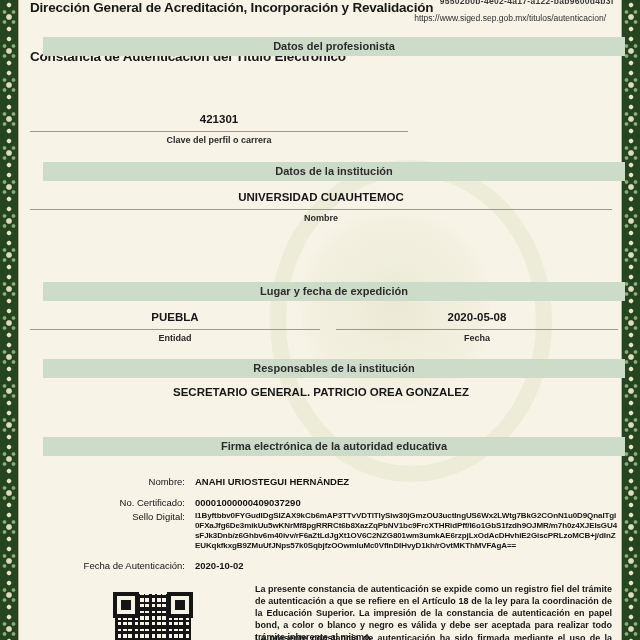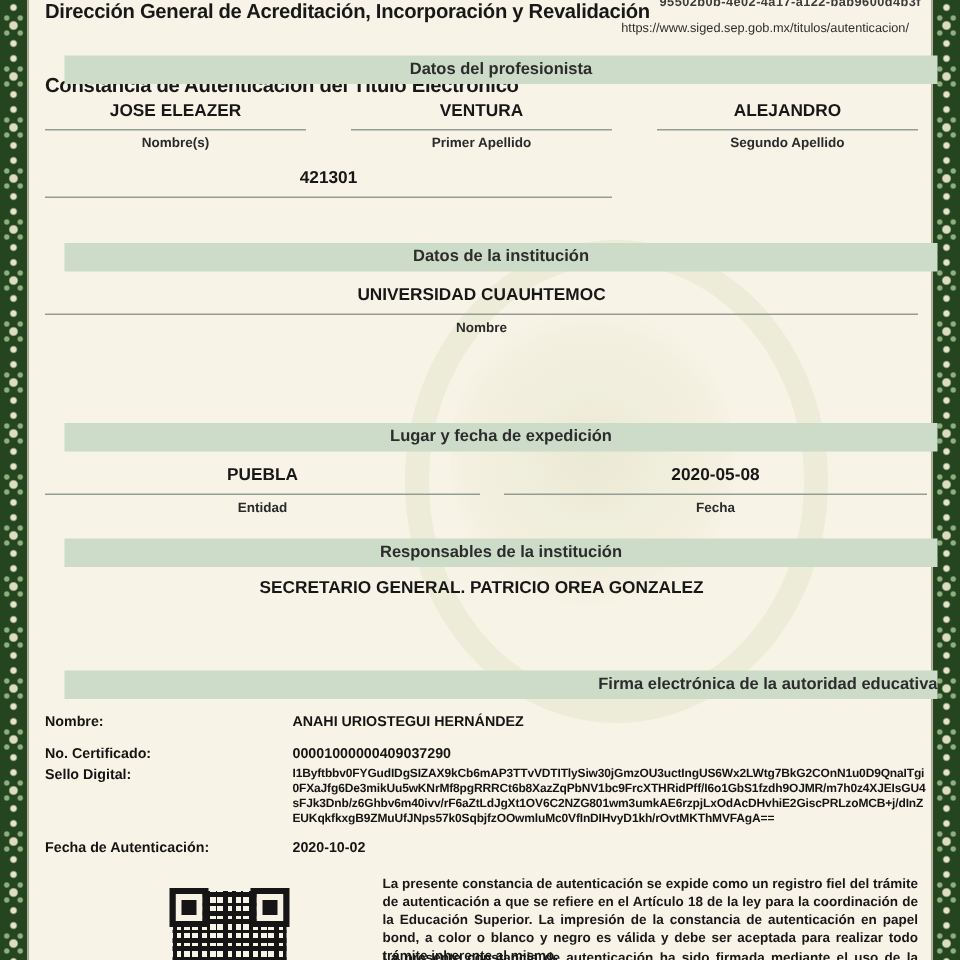--- a/index.html
+++ b/index.html
@@ -36,42 +36,42 @@
   .hdr-line1{top:0px;}
   .hdr-line2{top:17px;margin-top:32px;}
   .hdr-folio{position:absolute;right:26px;top:-4px;font-size:8.5px;font-weight:bold;color:#3c3c3c;letter-spacing:.3px;white-space:nowrap;}
   .hdr-url{position:absolute;right:34px;top:13px;font-size:8.5px;color:#2d2d2d;white-space:nowrap;}
   
   .bar{
     position:absolute;left:30px;width:582px;height:19px;line-height:19px;
     background:#ccdcc8;text-align:center;
     font-size:11px;font-weight:bold;color:#2c2c2c;margin-left:13px;
   }
-  .bar1{top:37px;} .bar2{top:162px;} .bar3{top:282px;} .bar4{top:359px;} .bar5{top:447px;text-align:right;}
+  .bar1{top:37px;} .bar2{top:162px;} .bar3{top:282px;} .bar4{top:359px;} .bar5{top:437px;}
   
   .fgrid{position:absolute;left:30px;width:582px;display:grid;}
   .g3{grid-template-columns:1fr 1fr 1fr;column-gap:30px;}
   .g21{grid-template-columns:378px 174px;column-gap:30px;}
   .g2{grid-template-columns:290px 282px;column-gap:16px;}
   .g1{grid-template-columns:1fr;}
   .row1{top:68px;} .row2{top:113px;}
   .rowi1{top:191px;} .rowi2{top:235px;}
   .rowe{top:311px;}
   .field{text-align:center;}
   .field .val{
     font-size:11.5px;font-weight:bold;color:#171717;
     padding-bottom:5px;border-bottom:1.5px solid #939d93;min-height:13px;white-space:nowrap;
   }
   .field .lbl{font-size:9px;font-weight:bold;color:#2a2a2a;padding-top:3px;}
   
   .resp{position:absolute;left:30px;top:386px;width:582px;text-align:center;
     font-size:11.5px;font-weight:bold;color:#171717;}
   
   .sig-row{position:absolute;left:30px;display:flex;align-items:flex-start;}
-  .sig-label{width:155px;font-size:9.5px;font-weight:bold;color:#141414;flex:none;}
+  .sig-label{width:155px;text-align:right;font-size:9.5px;font-weight:normal;color:#141414;flex:none;}
   .sig-value{margin-left:10px;font-size:9.5px;font-weight:bold;color:#141414;}
   .sig-nombre{top:476px;} .sig-cert{top:497px;} .sig-sello{top:511px;} .sig-fecha{top:560px;}
   .sello-text{width:425px;font-size:8px;line-height:10px;word-break:break-all;letter-spacing:-.1px;}
   
   .qr{position:absolute;left:113px;top:592px;width:80px;height:80px;background:#f7f3e6;}
   .qr-noise{
     position:absolute;inset:2px;
     background-image:
       repeating-linear-gradient(90deg,#151515 0 3px,transparent 3px 6px,#151515 6px 8px,transparent 8px 12px,#151515 12px 13px,transparent 13px 17px),
       repeating-linear-gradient(0deg,#151515 0 3px,transparent 3px 5px,#151515 5px 9px,transparent 9px 12px,#151515 12px 14px,transparent 14px 18px);
@@ -95,37 +95,24 @@
     <div class="ring"></div>
     <div class="blob"></div>
   </div>
 
   <div class="hdr-line hdr-line1">Dirección General de Acreditación, Incorporación y Revalidación</div>
   <div class="hdr-line hdr-line2">Constancia de Autenticación del Título Electrónico</div>
   <div class="hdr-folio">95502b0b-4e02-4a17-a122-bab9600d4b3f</div>
   <div class="hdr-url">https://www.siged.sep.gob.mx/titulos/autenticacion/</div>
 
   <div class="bar bar1">Datos del profesionista</div>
-  <div class="fgrid g3 row1">
-    <div class="field">
-      <div class="val">JOSE ELEAZER</div>
-      <div class="lbl">Nombre(s)</div>
-    </div>
-    <div class="field">
-      <div class="val">VENTURA</div>
-      <div class="lbl">Primer Apellido</div>
-    </div>
-    <div class="field">
-      <div class="val">ALEJANDRO</div>
-      <div class="lbl">Segundo Apellido</div>
-    </div>
-  </div>
   <div class="fgrid g21 row2">
     <div class="field">
       <div class="val">421301</div>
+      <div class="lbl">Clave del perfil o carrera</div>
     </div>
   </div>
 
   <div class="bar bar2">Datos de la institución</div>
   <div class="fgrid g1 rowi1">
     <div class="field">
       <div class="val">UNIVERSIDAD CUAUHTEMOC</div>
       <div class="lbl">Nombre</div>
     </div>
   </div>

